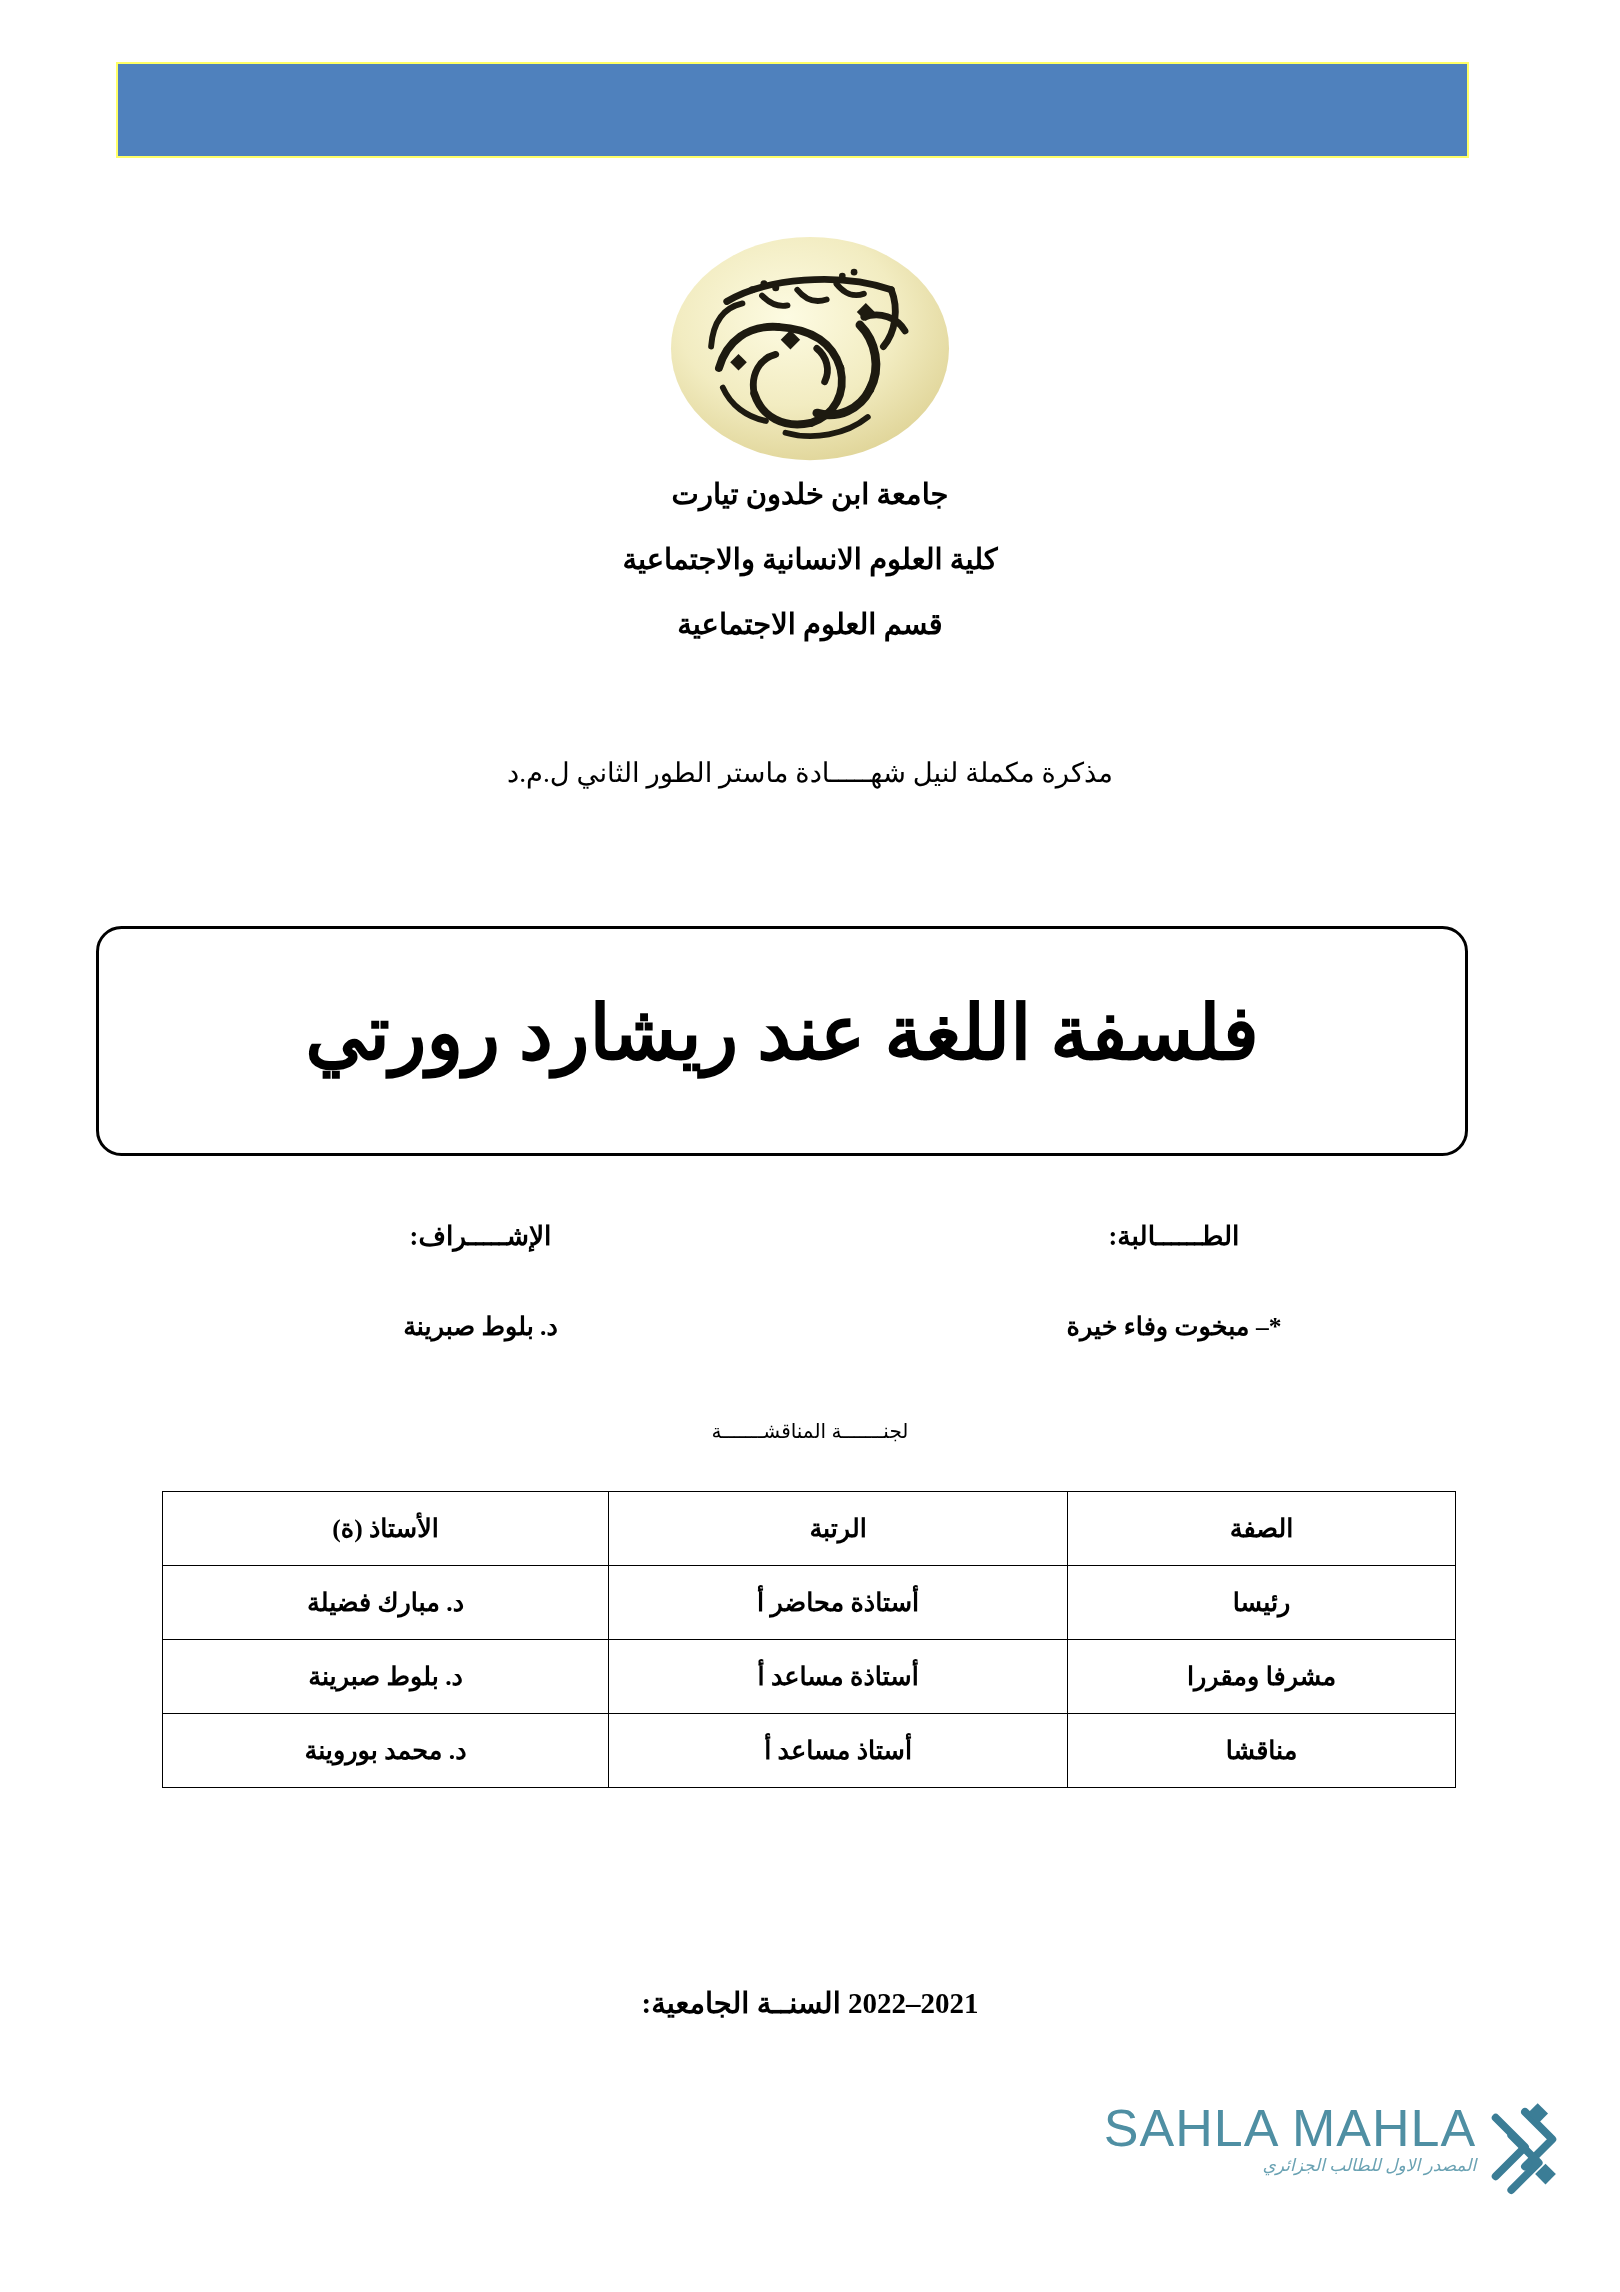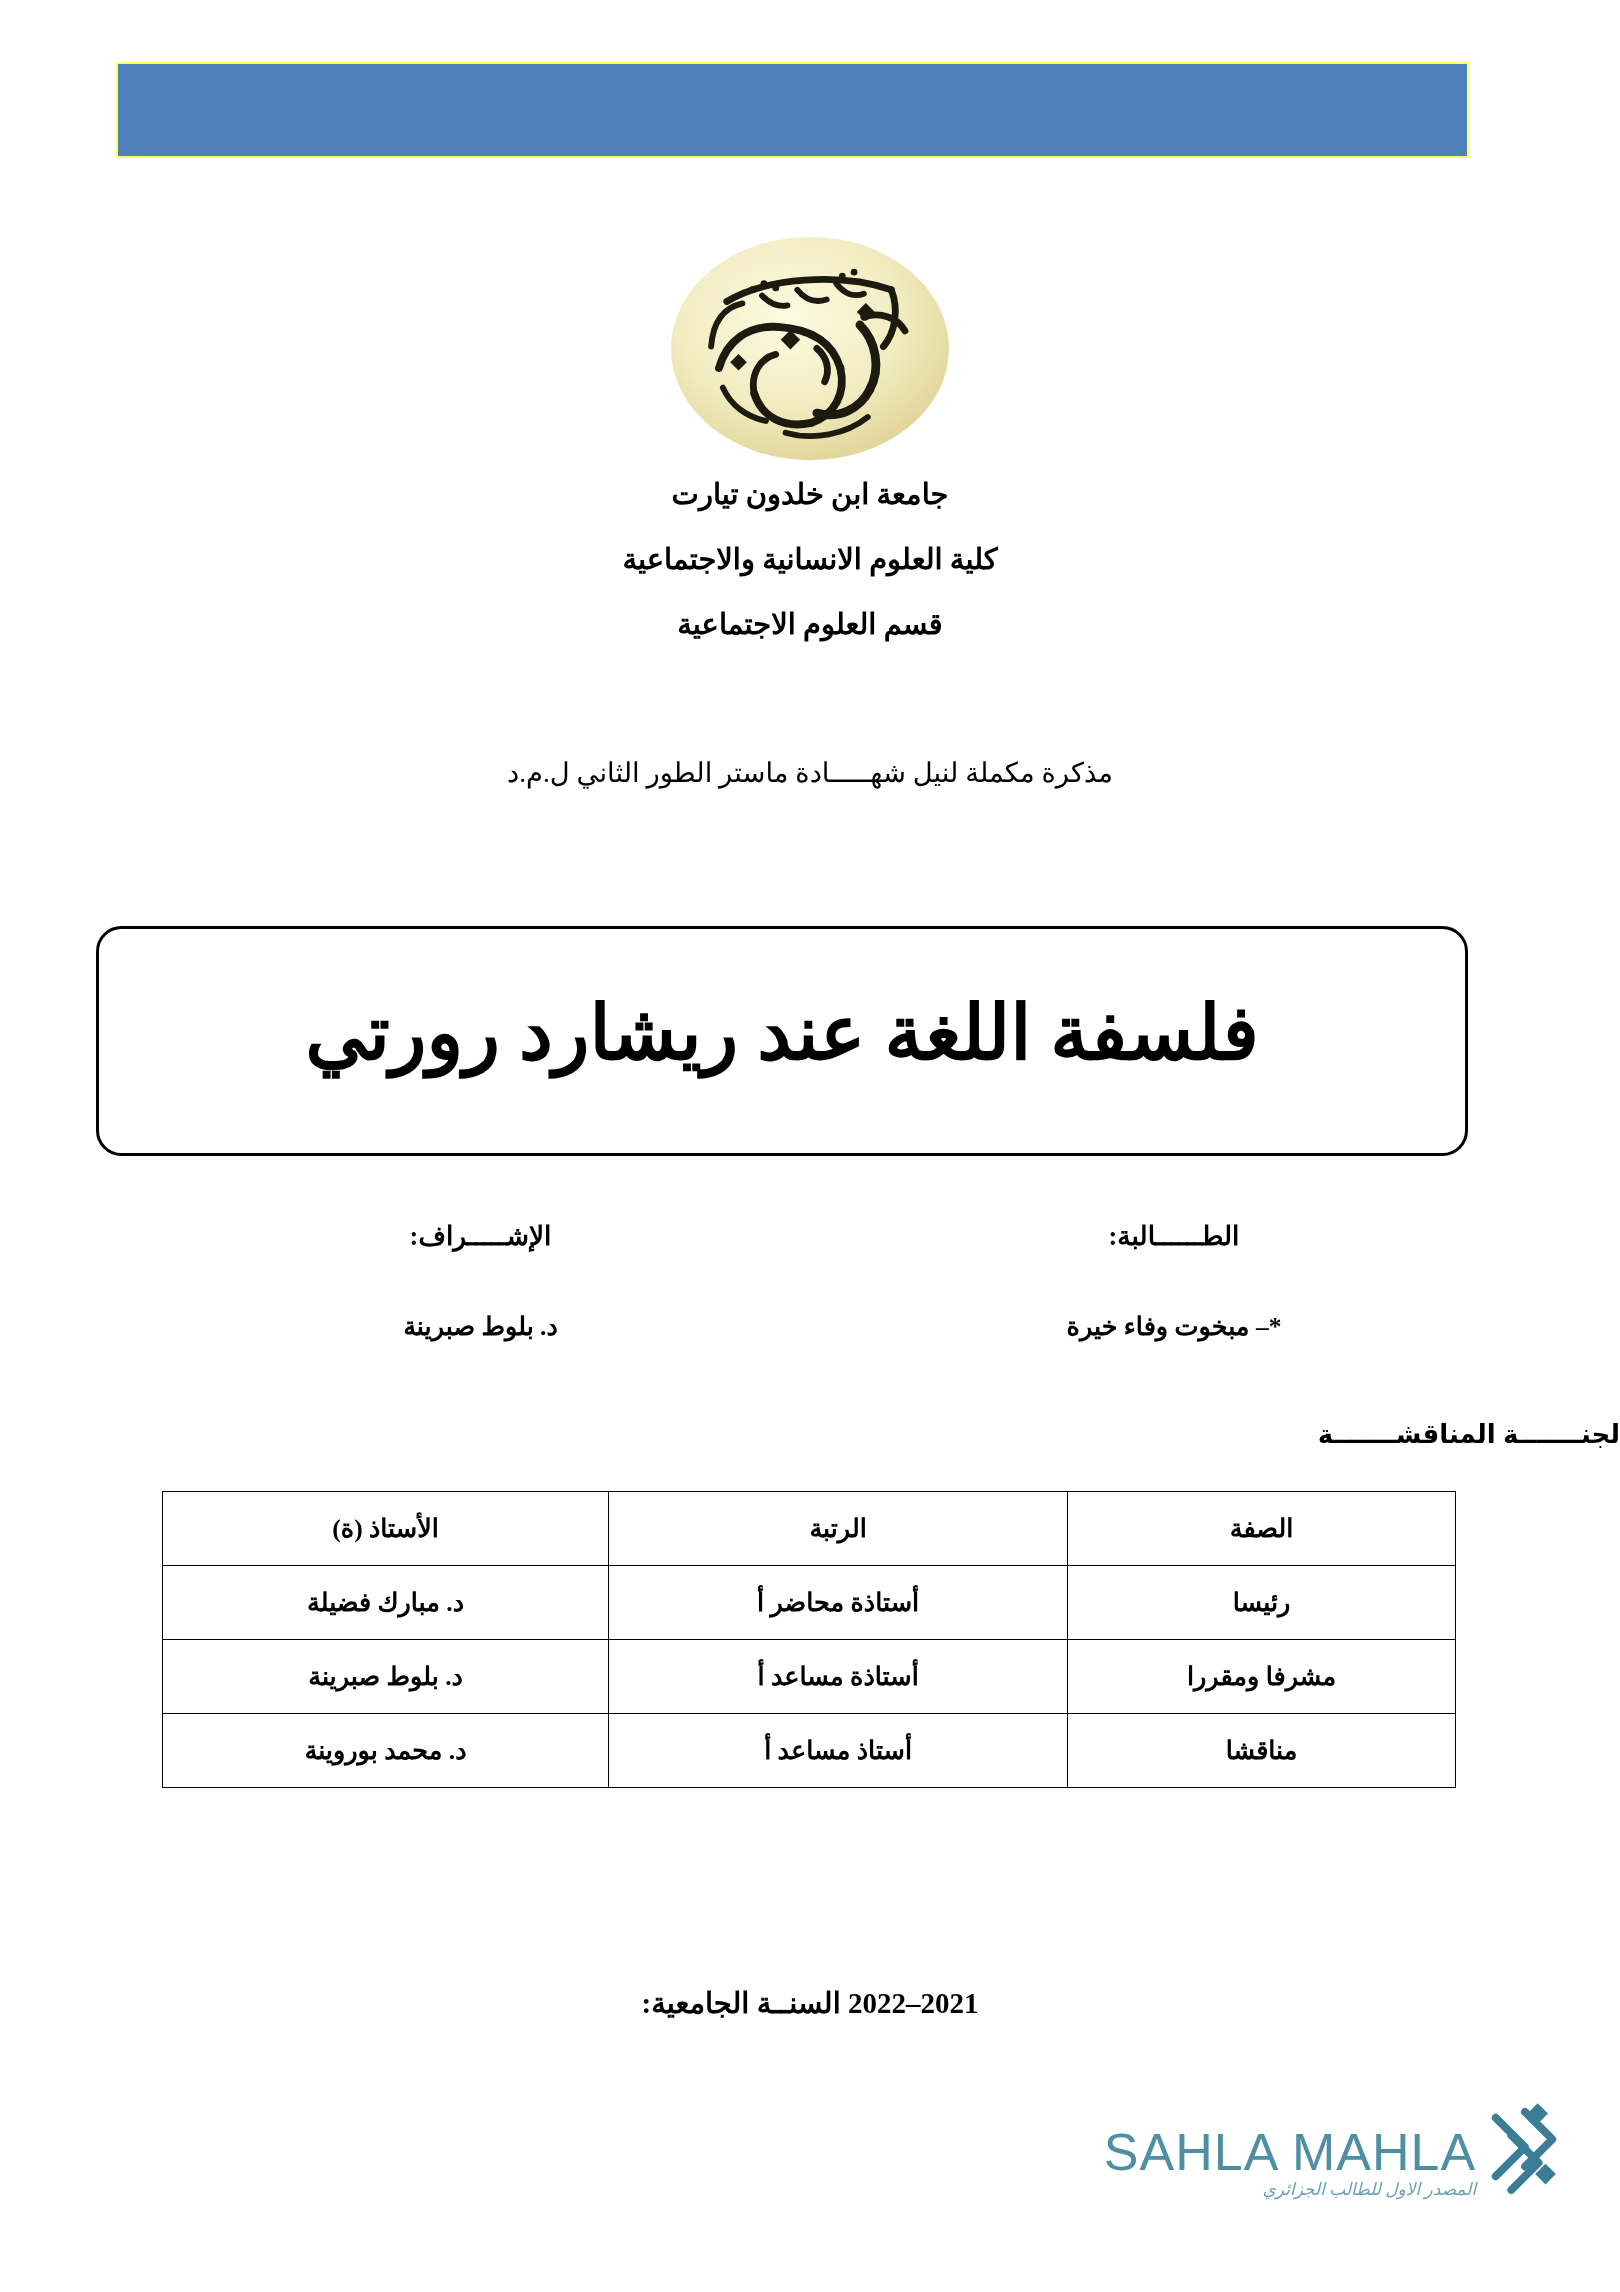--- a/index.html
+++ b/index.html
@@ -136,24 +136,24 @@
     line-height: 1;
     white-space: nowrap;
   }
 
   
   .committee-heading {
     position: absolute;
     left: 0;
     right: 0;
     top: 1419px;
-    text-align: right;
+    text-align: center;
     font-family: "Liberation Sans", "DejaVu Sans", sans-serif;
-    font-weight: bold;
-    font-size: 26px;
+    font-weight: normal;
+    font-size: 20px;
   }
 
   
   .committee-table {
     position: absolute;
     left: 162px;
     top: 1491px;
     width: 1294px;
     border-collapse: collapse;
     table-layout: fixed;
@@ -188,21 +188,21 @@
     font-weight: bold;
     letter-spacing: 0.5px;
   }
 
   
   .watermark {
     position: absolute;
     right: 54px;
     bottom: 93px;
     display: flex;
-    align-items: flex-end;
+    align-items: flex-start;
     direction: ltr;
     gap: 5.9px;
   }
   .watermark .wm-texts { text-align: right; }
   .watermark .wm-title {
     font-family: "Liberation Sans", "DejaVu Sans", sans-serif;
     font-size: 52px;
     letter-spacing: 1px;
     color: #4f8fa3;
     line-height: 1.02;

